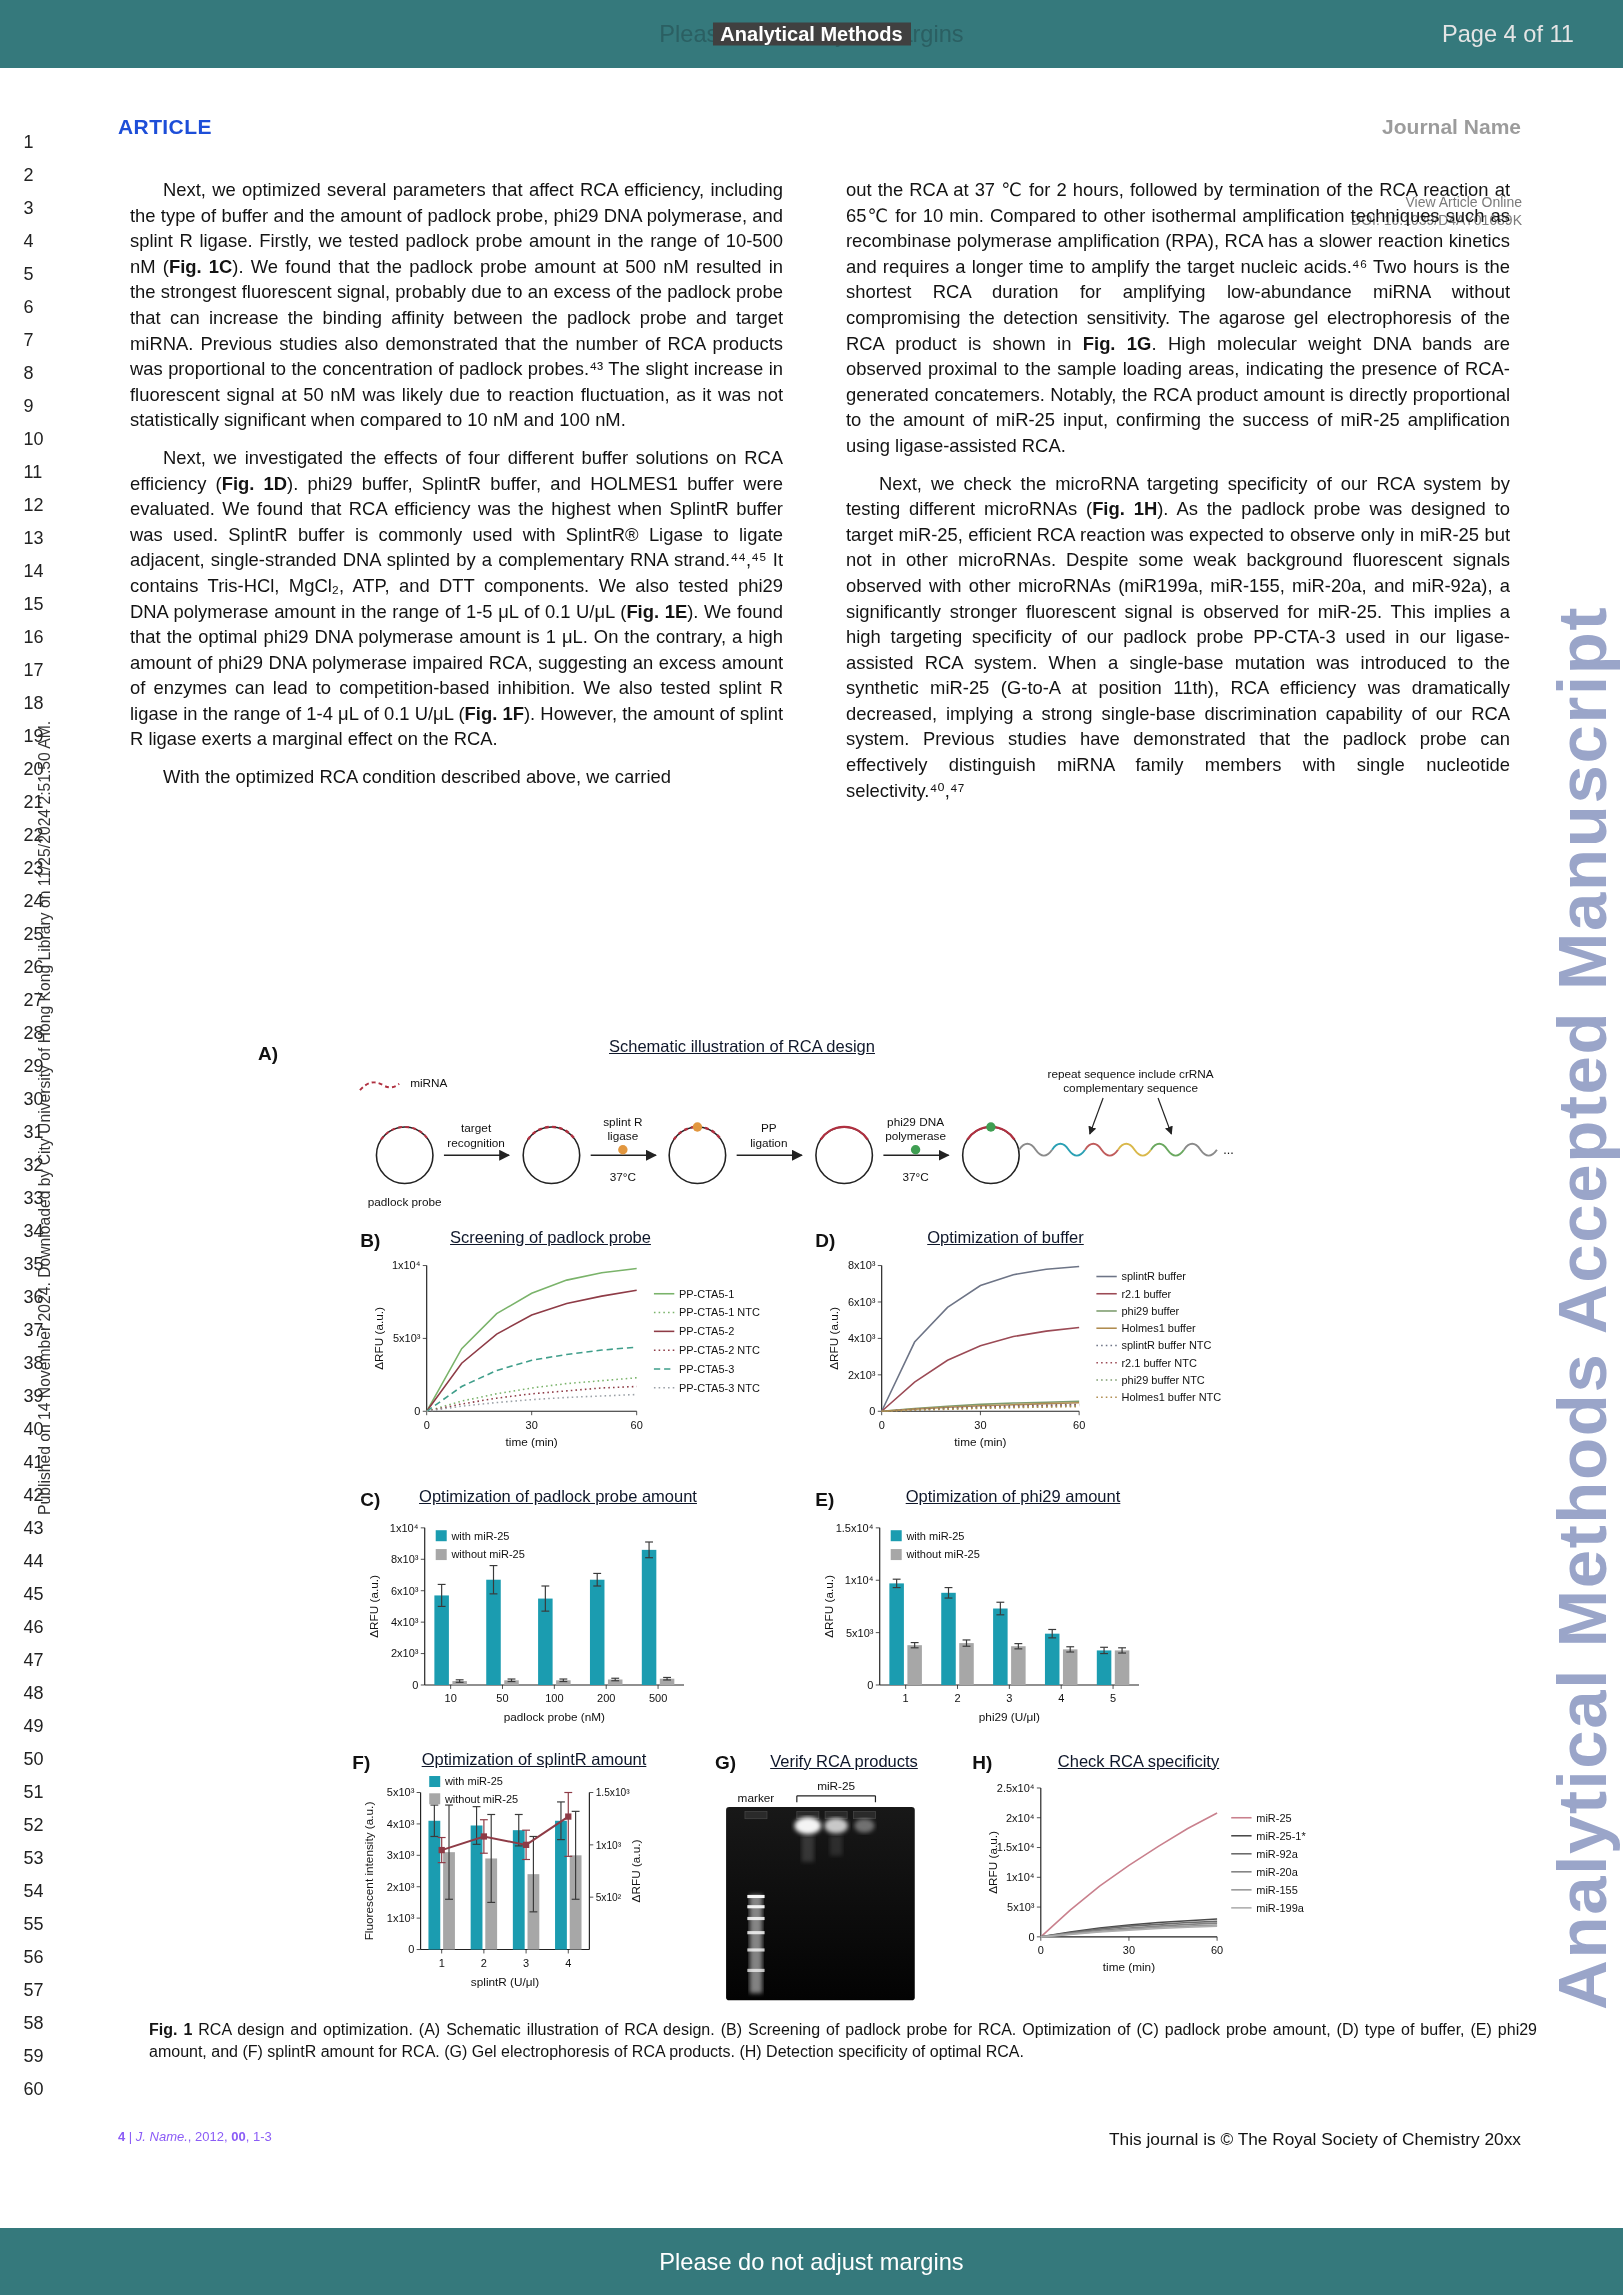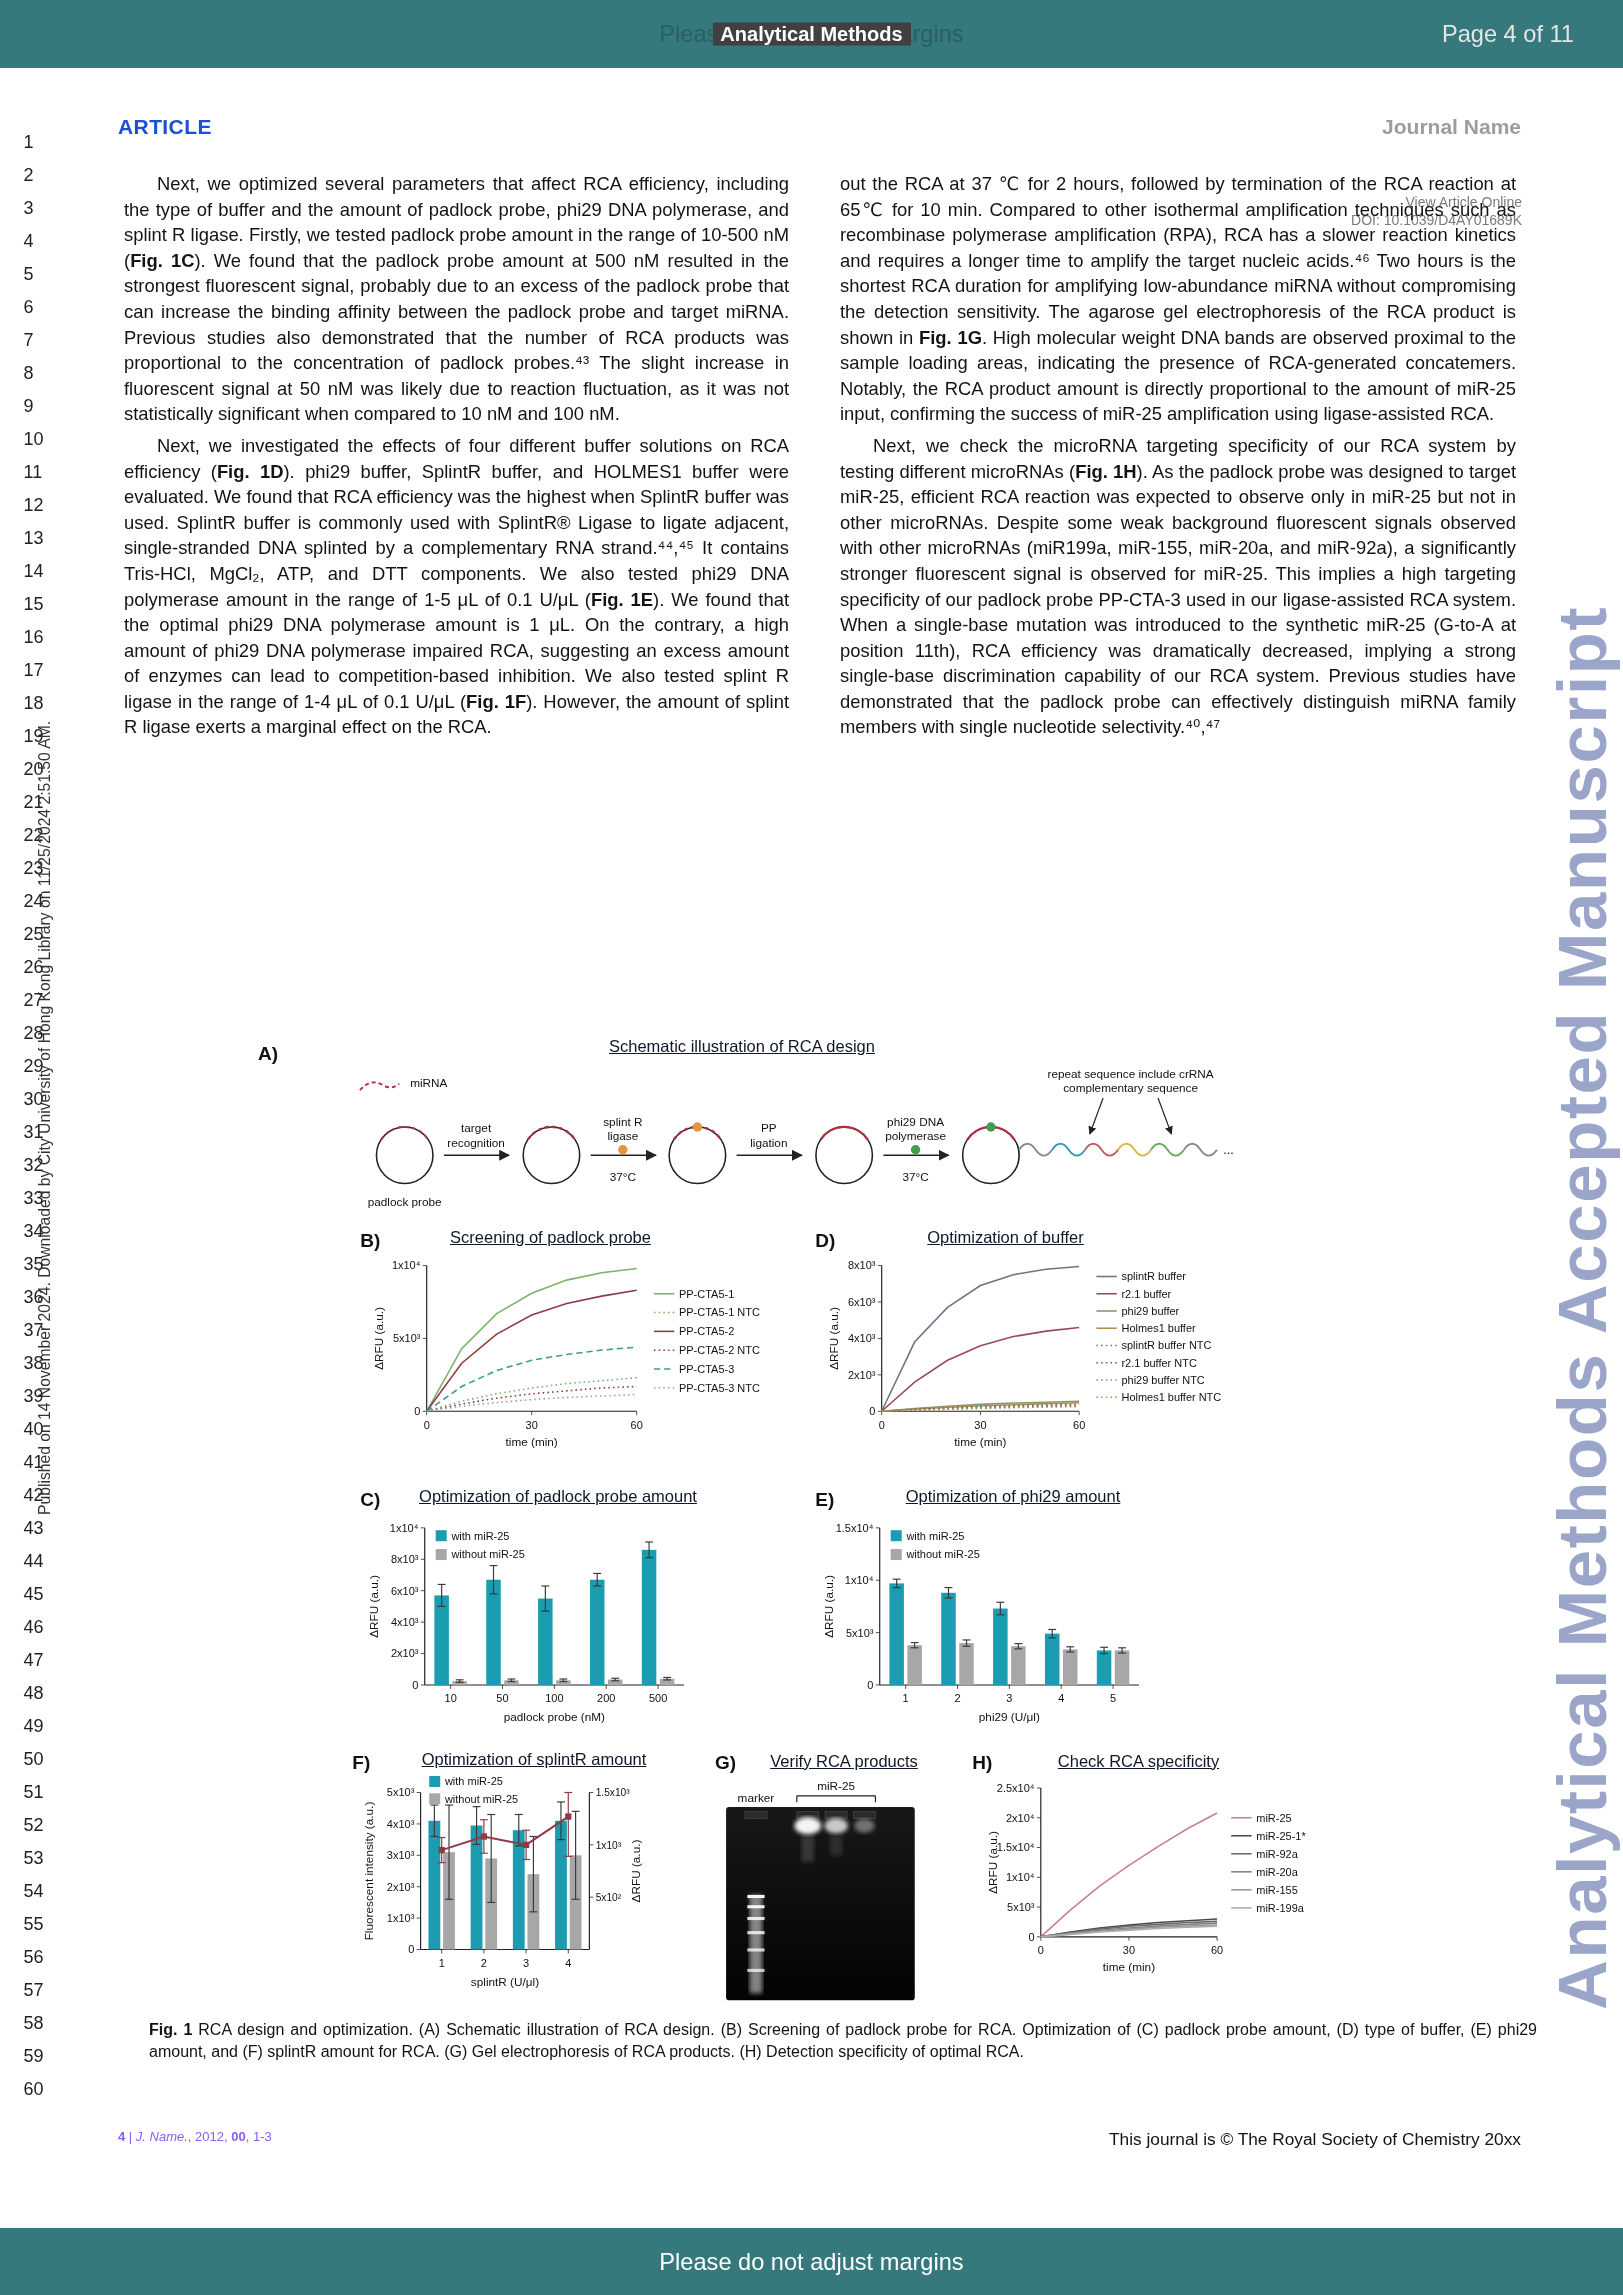--- a/index.html
+++ b/index.html
@@ -25,21 +25,21 @@
              white-space:nowrap;font-size:15.7px;color:#333;}
   .side-right{position:absolute;left:1543px;top:2010px;transform:rotate(-90deg);transform-origin:0 0;
               white-space:nowrap;font-size:69px;font-weight:bold;color:#9aa5c9;letter-spacing:1.6px;}
   
   .view-online{position:absolute;left:1229px;top:193px;width:293px;text-align:right;color:#7b7b7b;
                font-size:14px;line-height:18px;pointer-events:none;}
   
   .col{position:absolute;top:165px;}
   .col-left{left:118px;width:677px;}
   .col-right{left:834px;width:688px;}
-  .col p{margin:6px;text-indent:33px;font-size:18.4px;line-height:25.6px;text-align:justify;color:#131313;}
+  .col p{margin:12px;text-indent:33px;font-size:18.4px;line-height:25.6px;text-align:justify;color:#131313;}
   
   .figure{position:absolute;left:118px;top:1035px;width:1405px;height:973px;}
   .panel{position:absolute;}
   .pletter{position:absolute;font-size:19px;font-weight:bold;color:#111;}
   .ptitle{position:absolute;font-size:16.5px;color:#0f172a;text-decoration:underline;text-align:center;}
   svg{overflow:visible;}
   svg text{font-family:"Liberation Sans","DejaVu Sans",sans-serif;}
   .caption{position:absolute;left:149px;top:2019px;width:1388px;font-size:16px;line-height:21.6px;
            text-align:justify;color:#131313;}
   .footer-left{position:absolute;left:118px;top:2129px;font-size:13px;color:#8b5cf6;}
@@ -126,20 +126,21 @@
       <div class="ln">59</div>
       <div class="ln">60</div>
     </div>
 
   <div class="side-left">Published on 14 November 2024. Downloaded by City University of Hong Kong Library on 11/25/2024 2:51:50 AM.</div>
   <div class="side-right">Analytical Methods Accepted Manuscript</div>
 
   <div class="col col-left">
       <p>Next, we optimized several parameters that affect RCA efficiency, including the type of buffer and the amount of padlock probe, phi29 DNA polymerase, and splint R ligase. Firstly, we tested padlock probe amount in the range of 10-500 nM (<b>Fig. 1C</b>). We found that the padlock probe amount at 500 nM resulted in the strongest fluorescent signal, probably due to an excess of the padlock probe that can increase the binding affinity between the padlock probe and target miRNA. Previous studies also demonstrated that the number of RCA products was proportional to the concentration of padlock probes.⁴³ The slight increase in fluorescent signal at 50 nM was likely due to reaction fluctuation, as it was not statistically significant when compared to 10 nM and 100 nM.</p>
       <p>Next, we investigated the effects of four different buffer solutions on RCA efficiency (<b>Fig. 1D</b>). phi29 buffer, SplintR buffer, and HOLMES1 buffer were evaluated. We found that RCA efficiency was the highest when SplintR buffer was used. SplintR buffer is commonly used with SplintR® Ligase to ligate adjacent, single-stranded DNA splinted by a complementary RNA strand.⁴⁴,⁴⁵ It contains Tris-HCl, MgCl₂, ATP, and DTT components. We also tested phi29 DNA polymerase amount in the range of 1-5 μL of 0.1 U/μL (<b>Fig. 1E</b>). We found that the optimal phi29 DNA polymerase amount is 1 μL. On the contrary, a high amount of phi29 DNA polymerase impaired RCA, suggesting an excess amount of enzymes can lead to competition-based inhibition. We also tested splint R ligase in the range of 1-4 μL of 0.1 U/μL (<b>Fig. 1F</b>). However, the amount of splint R ligase exerts a marginal effect on the RCA.</p>
+      <p>With the optimized RCA condition described above, we carried</p>
     </div>
   <div class="col col-right">
       <p style="text-indent: 0px;">out the RCA at 37 ℃ for 2 hours, followed by termination of the RCA reaction at 65℃ for 10 min.  Compared to other isothermal amplification techniques such as recombinase polymerase amplification (RPA), RCA has a slower reaction kinetics and requires a longer time to amplify the target nucleic acids.⁴⁶  Two hours is the shortest RCA duration for amplifying low-abundance miRNA without compromising the detection sensitivity. The agarose gel electrophoresis of the RCA product is shown in <b>Fig. 1G</b>. High molecular weight DNA bands are observed proximal to the sample loading areas, indicating the presence of RCA-generated concatemers. Notably, the RCA product amount is directly proportional to the amount of miR-25 input, confirming the success of miR-25 amplification using ligase-assisted RCA.</p>
       <p>Next, we check the microRNA targeting specificity of our RCA system by testing different microRNAs (<b>Fig. 1H</b>). As the padlock probe was designed to target miR-25, efficient RCA reaction was expected to observe only in miR-25 but not in other microRNAs. Despite some weak background fluorescent signals observed with other microRNAs (miR199a, miR-155, miR-20a, and miR-92a), a significantly stronger fluorescent signal is observed for miR-25. This implies a high targeting specificity of our padlock probe PP-CTA-3 used in our ligase-assisted RCA system. When a single-base mutation was introduced to the synthetic miR-25 (G-to-A at position 11th), RCA efficiency was dramatically decreased, implying a strong single-base discrimination capability of our RCA system. Previous studies have demonstrated that the padlock probe can effectively distinguish miRNA family members with single nucleotide selectivity.⁴⁰,⁴⁷</p>
     </div>
 
   <div class="figure">
 
     <div class="panel" style="left:0;top:0;width:1405px;height:188px;">
       <span class="pletter" style="left:140px;top:7.9px;">A)</span>

